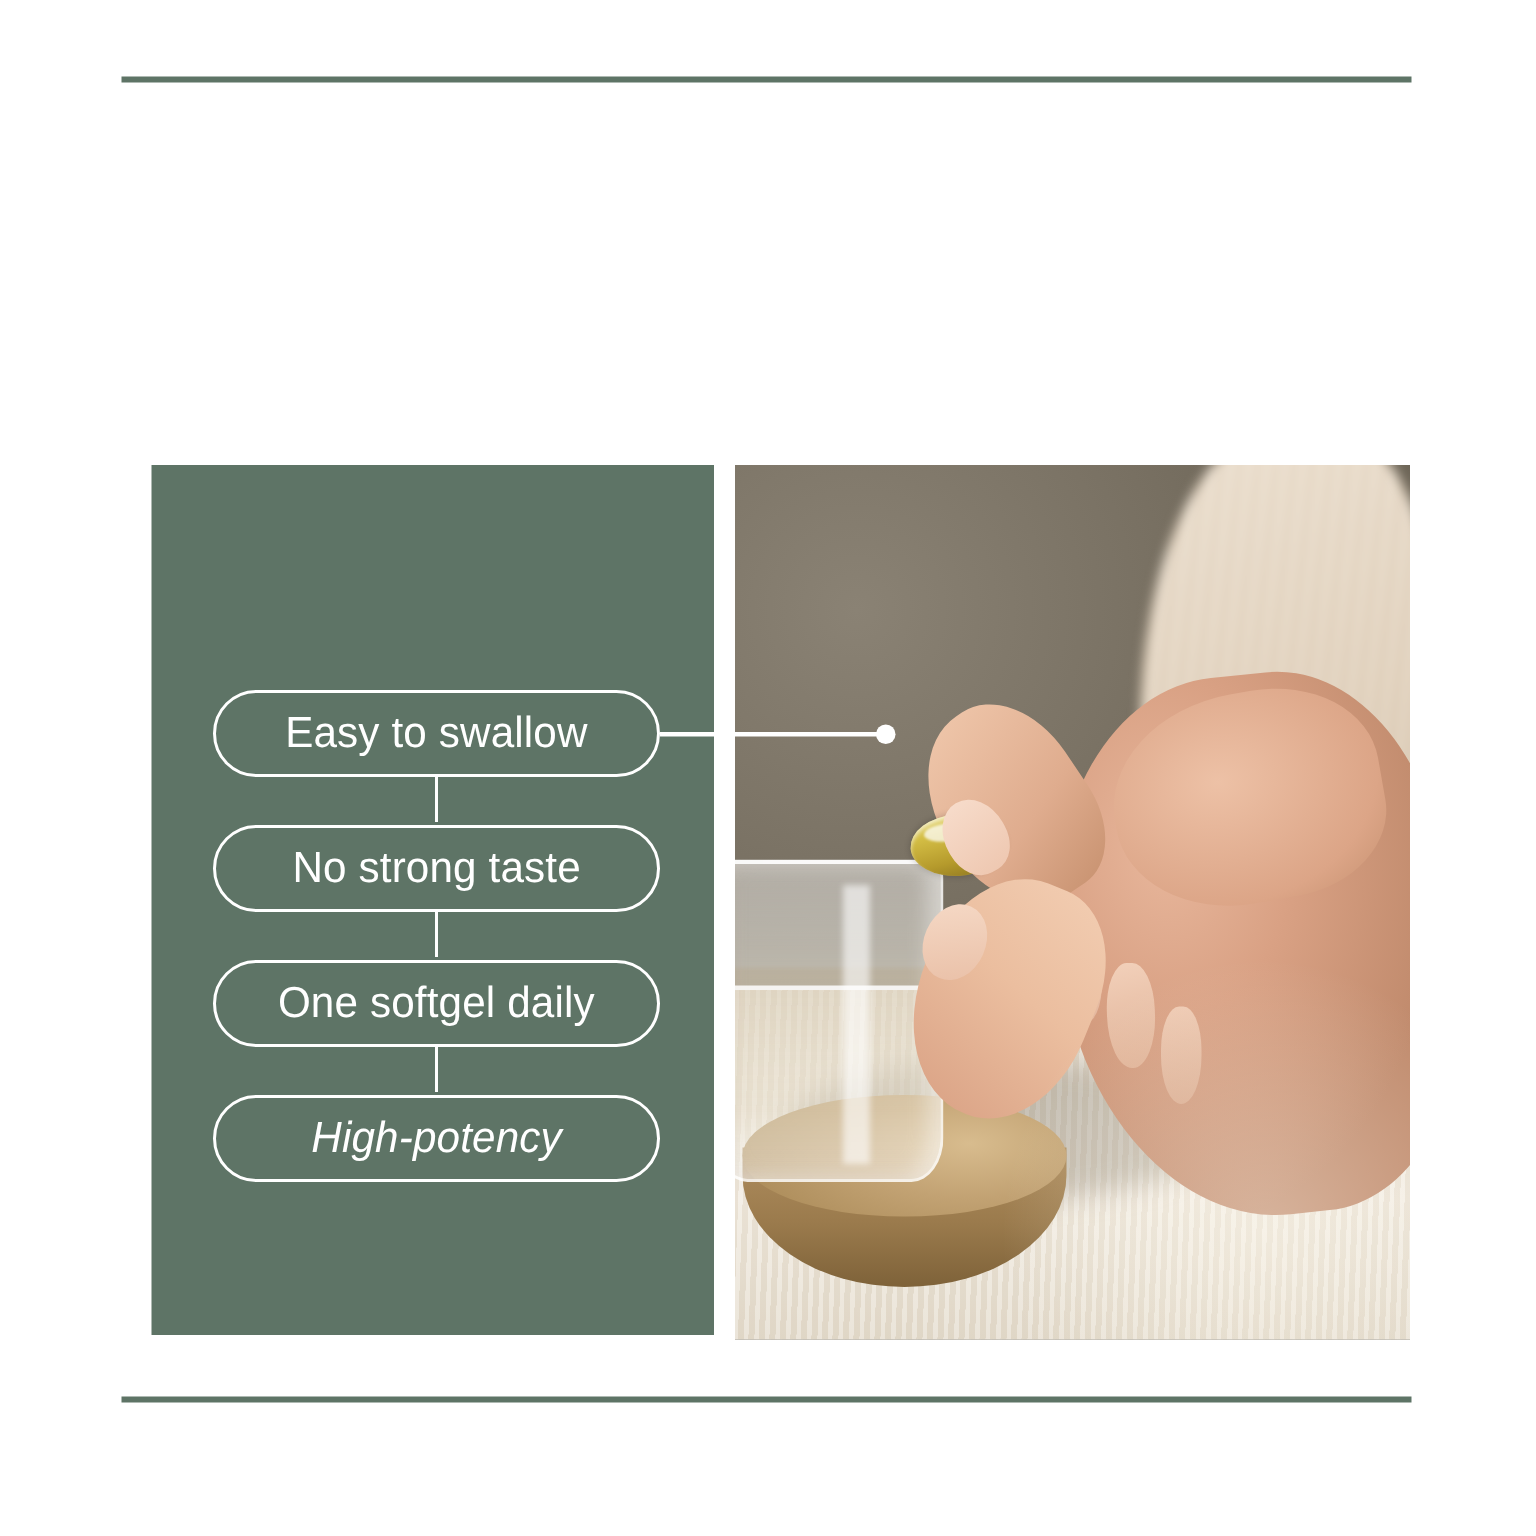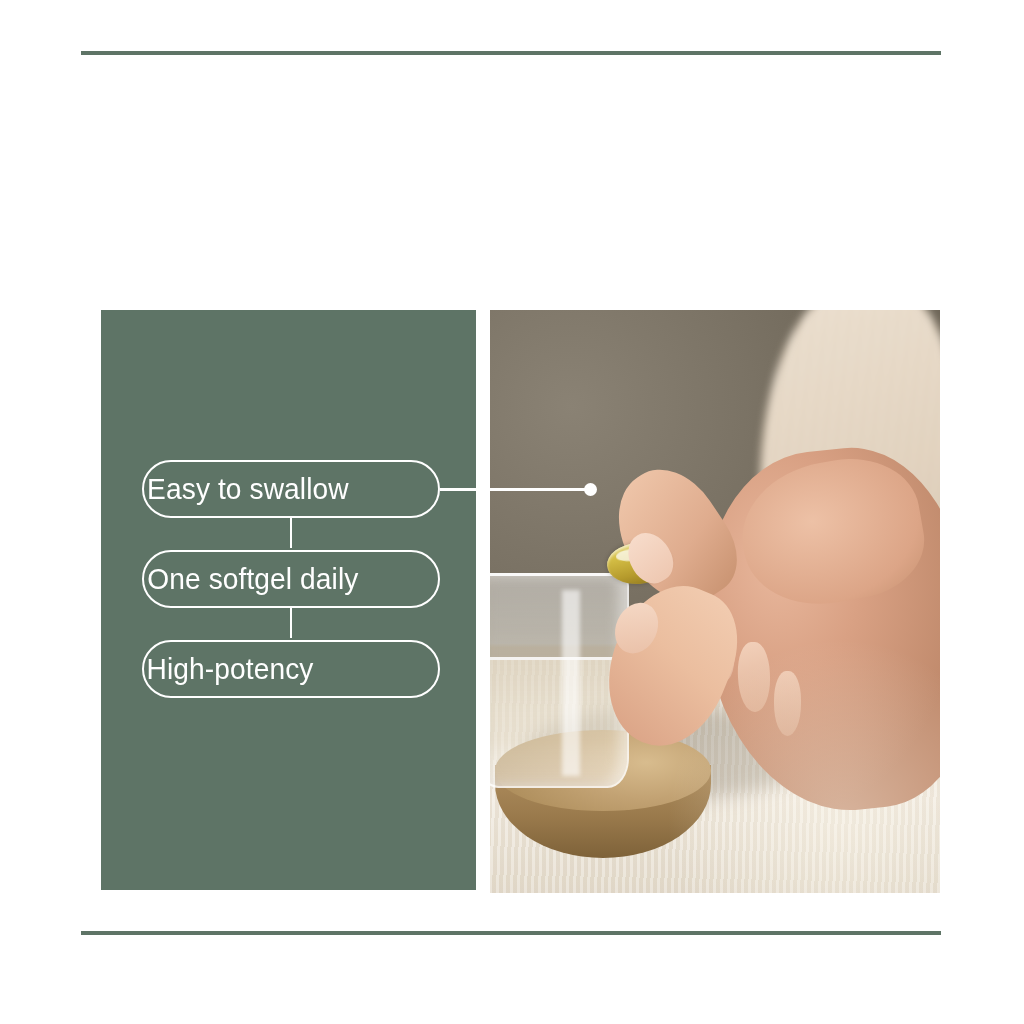--- a/index.html
+++ b/index.html
@@ -82,25 +82,25 @@
   }
   .pill {
     position: relative;
     box-sizing: border-box;
     width: 298px;
     height: 58px;
     border: 2px solid #FFFFFF;
     border-radius: 29px;
     display: flex;
     align-items: center;
-    justify-content: flex-start;
+    justify-content: center;
     margin-bottom: 32px;
     background: transparent;
   }
-  .pill:last-child { margin-bottom: 16px; }
+  .pill:last-child { margin-bottom: 16px; font-style: italic; }
   .pill-label {
     font-family: "Liberation Sans Narrow", "Liberation Sans", sans-serif;
     font-size: 29px;
     color: #FFFFFF;
     letter-spacing: 0.1px;
     white-space: nowrap;
     transform: scaleX(0.97);
   }
   
   .pill-connector {
@@ -394,20 +394,24 @@
 
   <div class="green-panel"></div>
 
   <div class="pill-stack">
 
     <div class="pill">
       <span class="pill-label">Easy to swallow</span>
       <span class="pill-connector"></span>
     </div>
 
+    <div class="pill">
+      <span class="pill-label">No strong taste</span>
+      <span class="pill-connector"></span>
+    </div>
 
     <div class="pill">
       <span class="pill-label">One softgel daily</span>
       <span class="pill-connector"></span>
     </div>
 
     <div class="pill">
       <span class="pill-label">High-potency</span>
     </div>
 

